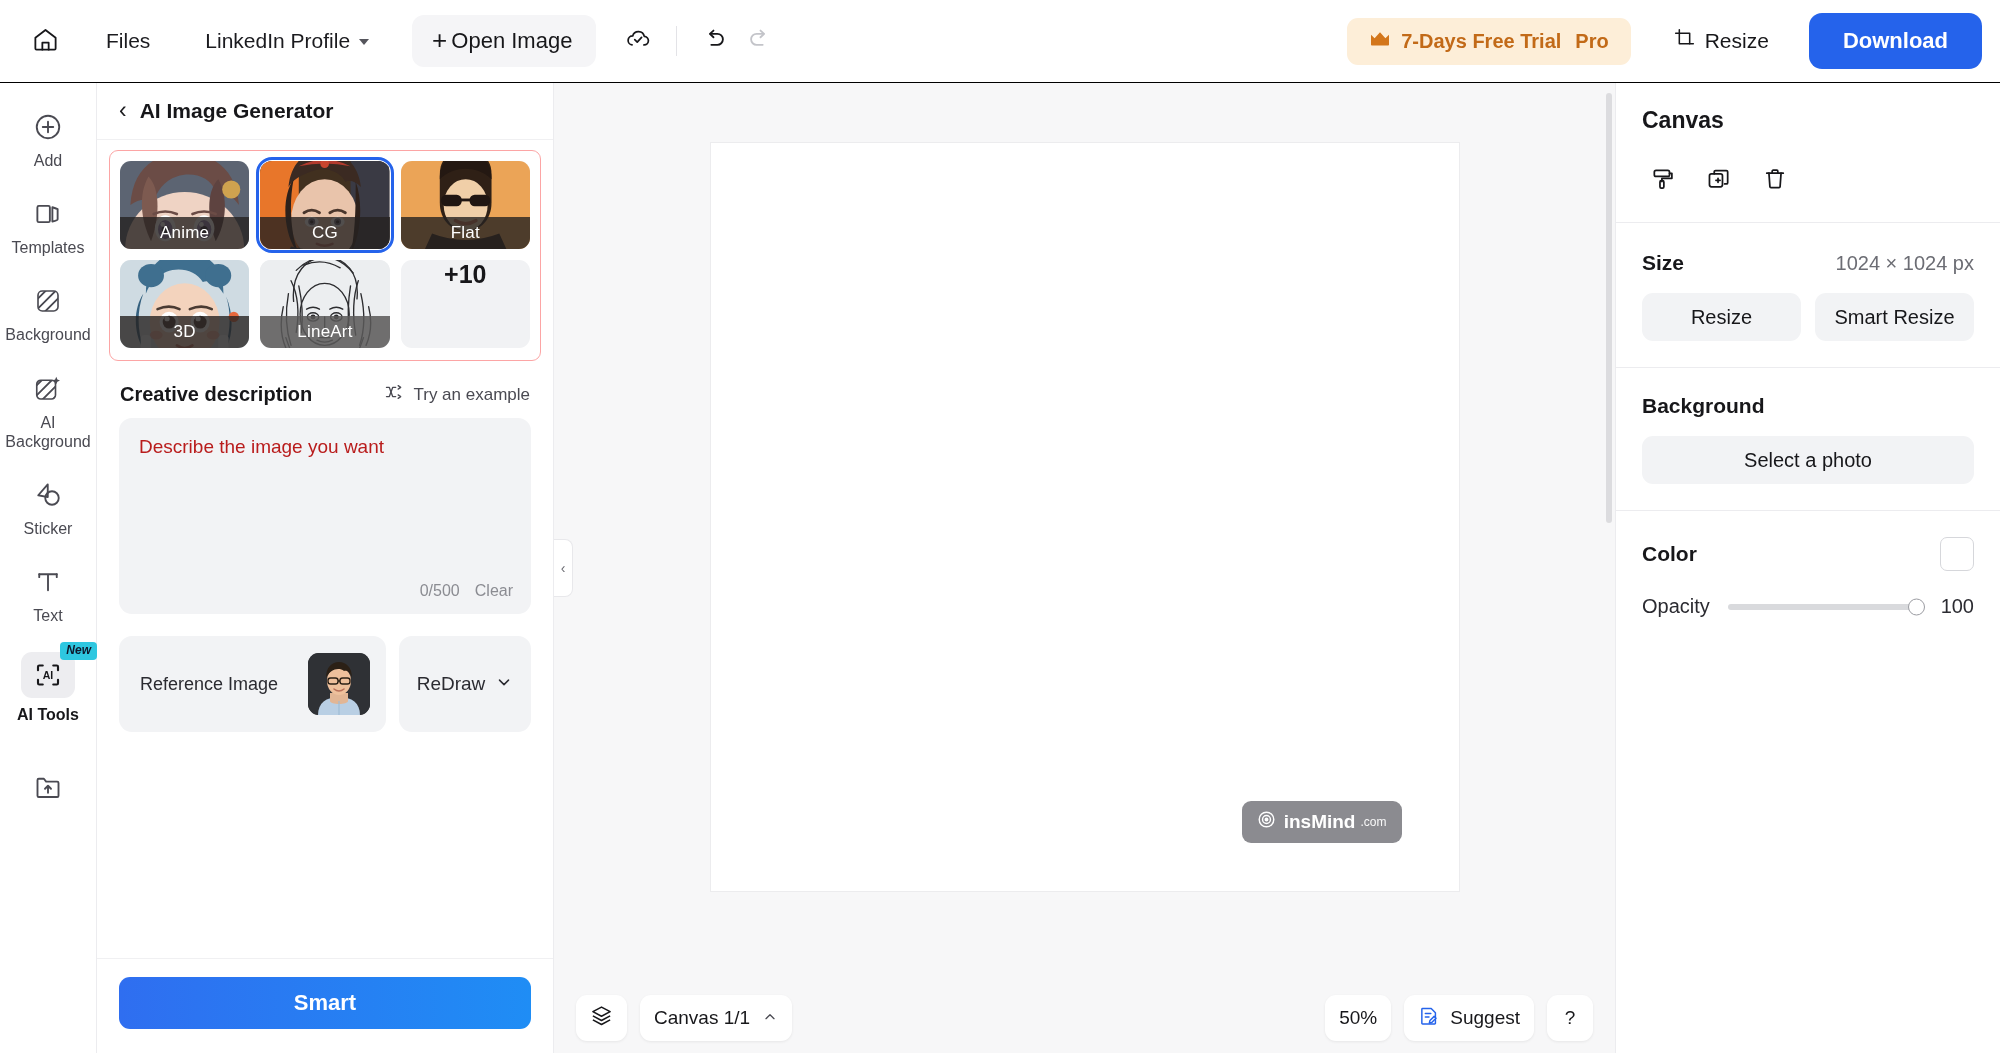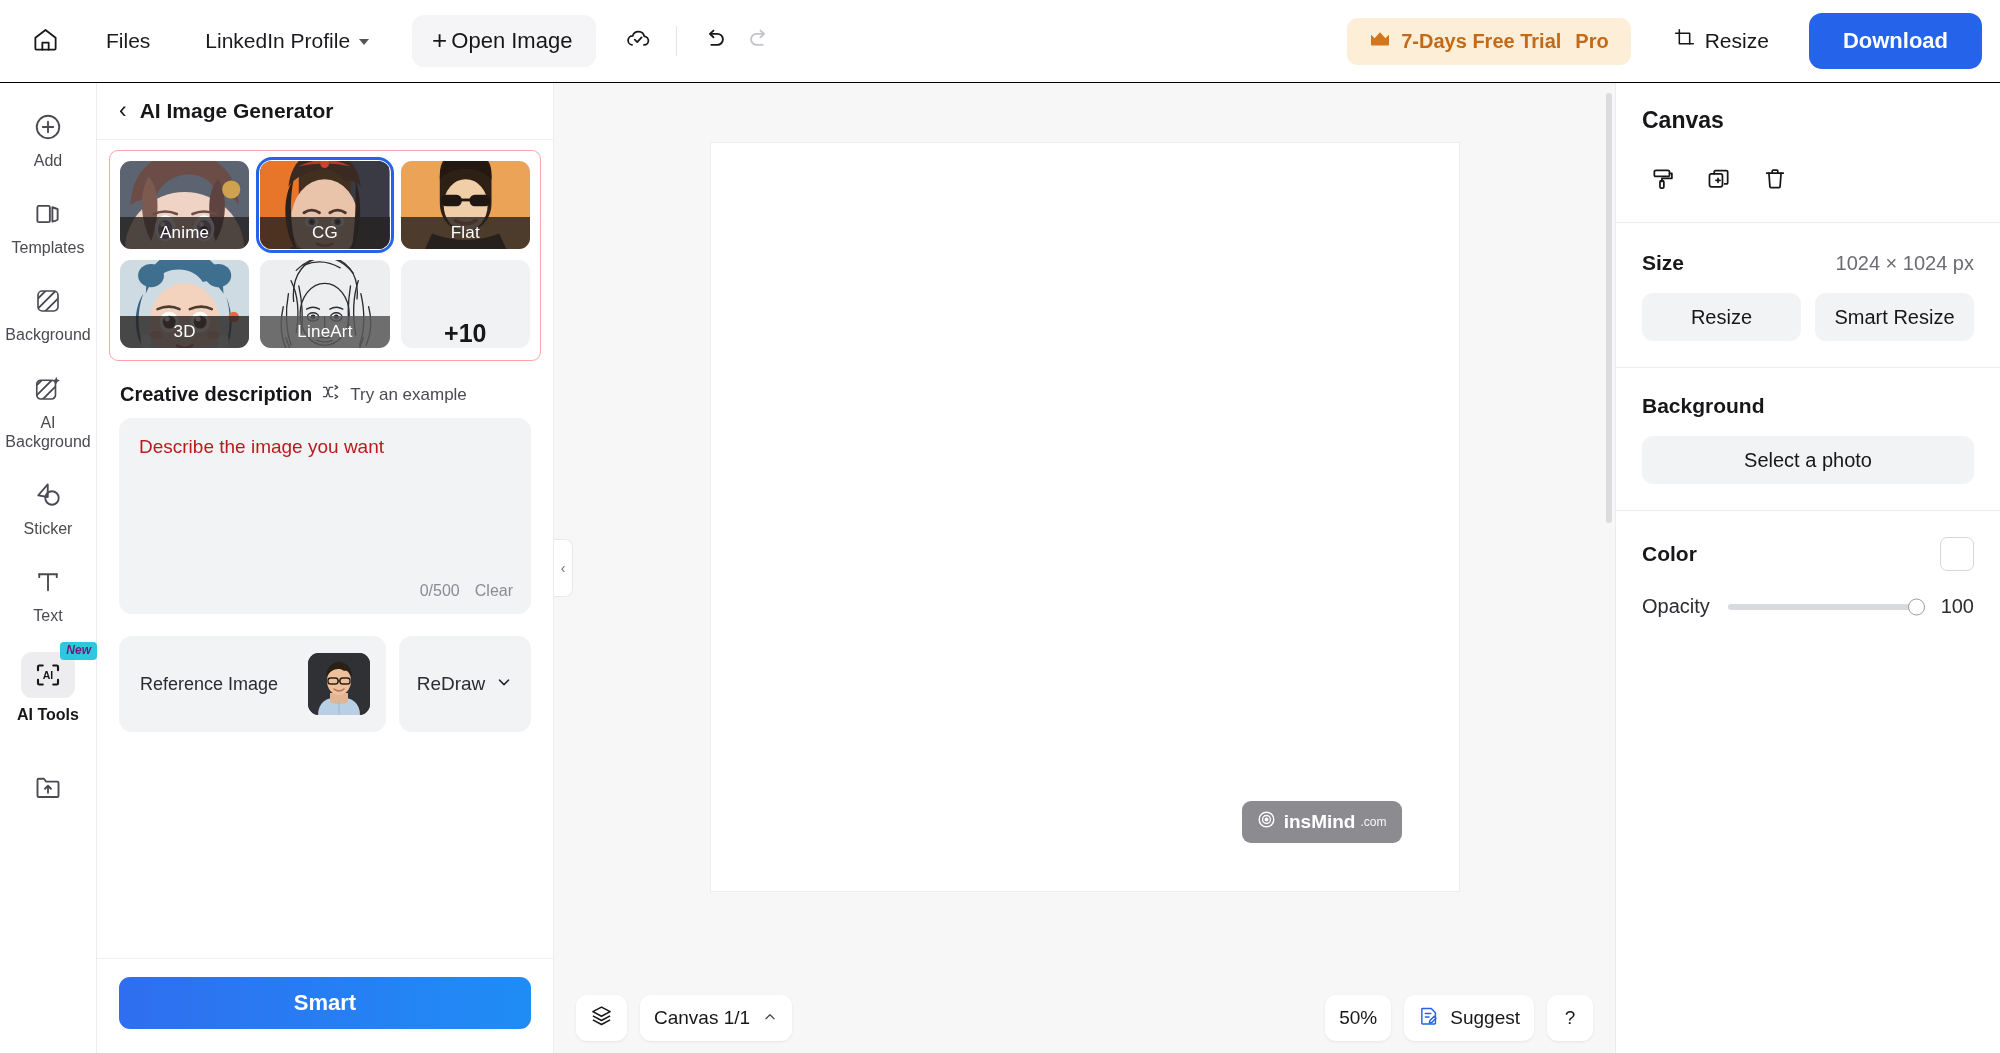--- a/index.html
+++ b/index.html
@@ -80,21 +80,21 @@
   .rail-ico { width: 34px; height: 34px; display: flex; align-items: center; justify-content: center; position: relative; }
   .rail-lbl {
     font-size: 16px; color: #4a4a52; margin-top: 7px; text-align: center; line-height: 1.2;
   }
   .rail-item.active .rail-ico {
     background: #ededf0; border-radius: 11px; width: 54px; height: 46px;
   }
   .rail-item.active .rail-lbl { color: #17171a; font-weight: 700; }
   .new-badge {
     position: absolute; top: -10px; right: -22px;
-    background: #2ec7e0; color: #701a75; font-size: 12px; font-weight: 700; font-style: italic;
+    background: #2ec7e0; color: #0f172a; font-size: 12px; font-weight: 700; font-style: italic;
     padding: 2px 6px; border-radius: 4px; line-height: 1.15;
   }
   .rail-bottom { margin-top: 18px; }
 
   
   .panel {
     width: 457px; flex: 0 0 457px; background: #fff; border-right: 1px solid #ececef;
     display: flex; flex-direction: column; position: relative; z-index: 15;
   }
   .panel-head {
@@ -115,26 +115,26 @@
   }
   .style-cell.sel { outline: 3px solid #2563eb; outline-offset: 1px; border-radius: 12px; }
   .style-art { position: absolute; inset: 0; }
   .style-cap {
     position: absolute; left: 0; right: 0; bottom: 0; height: 32px;
     background: rgba(38,34,32,.80); color: #fff; font-size: 17px;
     display: flex; align-items: center; justify-content: center; letter-spacing: .2px;
   }
   .style-cap.grey { background: rgba(90,88,88,.86); }
   .more-cell {
-    background: #f1f2f4; display: flex; align-items: flex-end; justify-content: center;
+    background: #f1f2f4; display: flex; align-items: flex-start; justify-content: center;
     font-size: 25px; font-weight: 700; color: #17171a; border-radius: 11px;
   }
 
   .sect-row {
-    display: flex; align-items: center; 
+    display: flex; align-items: center; justify-content: space-between;
     padding: 21px 23px 11px 23px;
     gap: 9px;
   }
   .sect-title { font-size: 20px; font-weight: 700; color: #17171a; }
   .try-ex { display: flex; align-items: center; gap: 9px; font-size: 17px; color: #4a4a52; cursor: pointer; }
 
   .desc-box {
     margin: 0 22px; background: #f2f3f5; border-radius: 13px; height: 196px;
     position: relative; padding: 18px 20px; cursor: text;
   }

